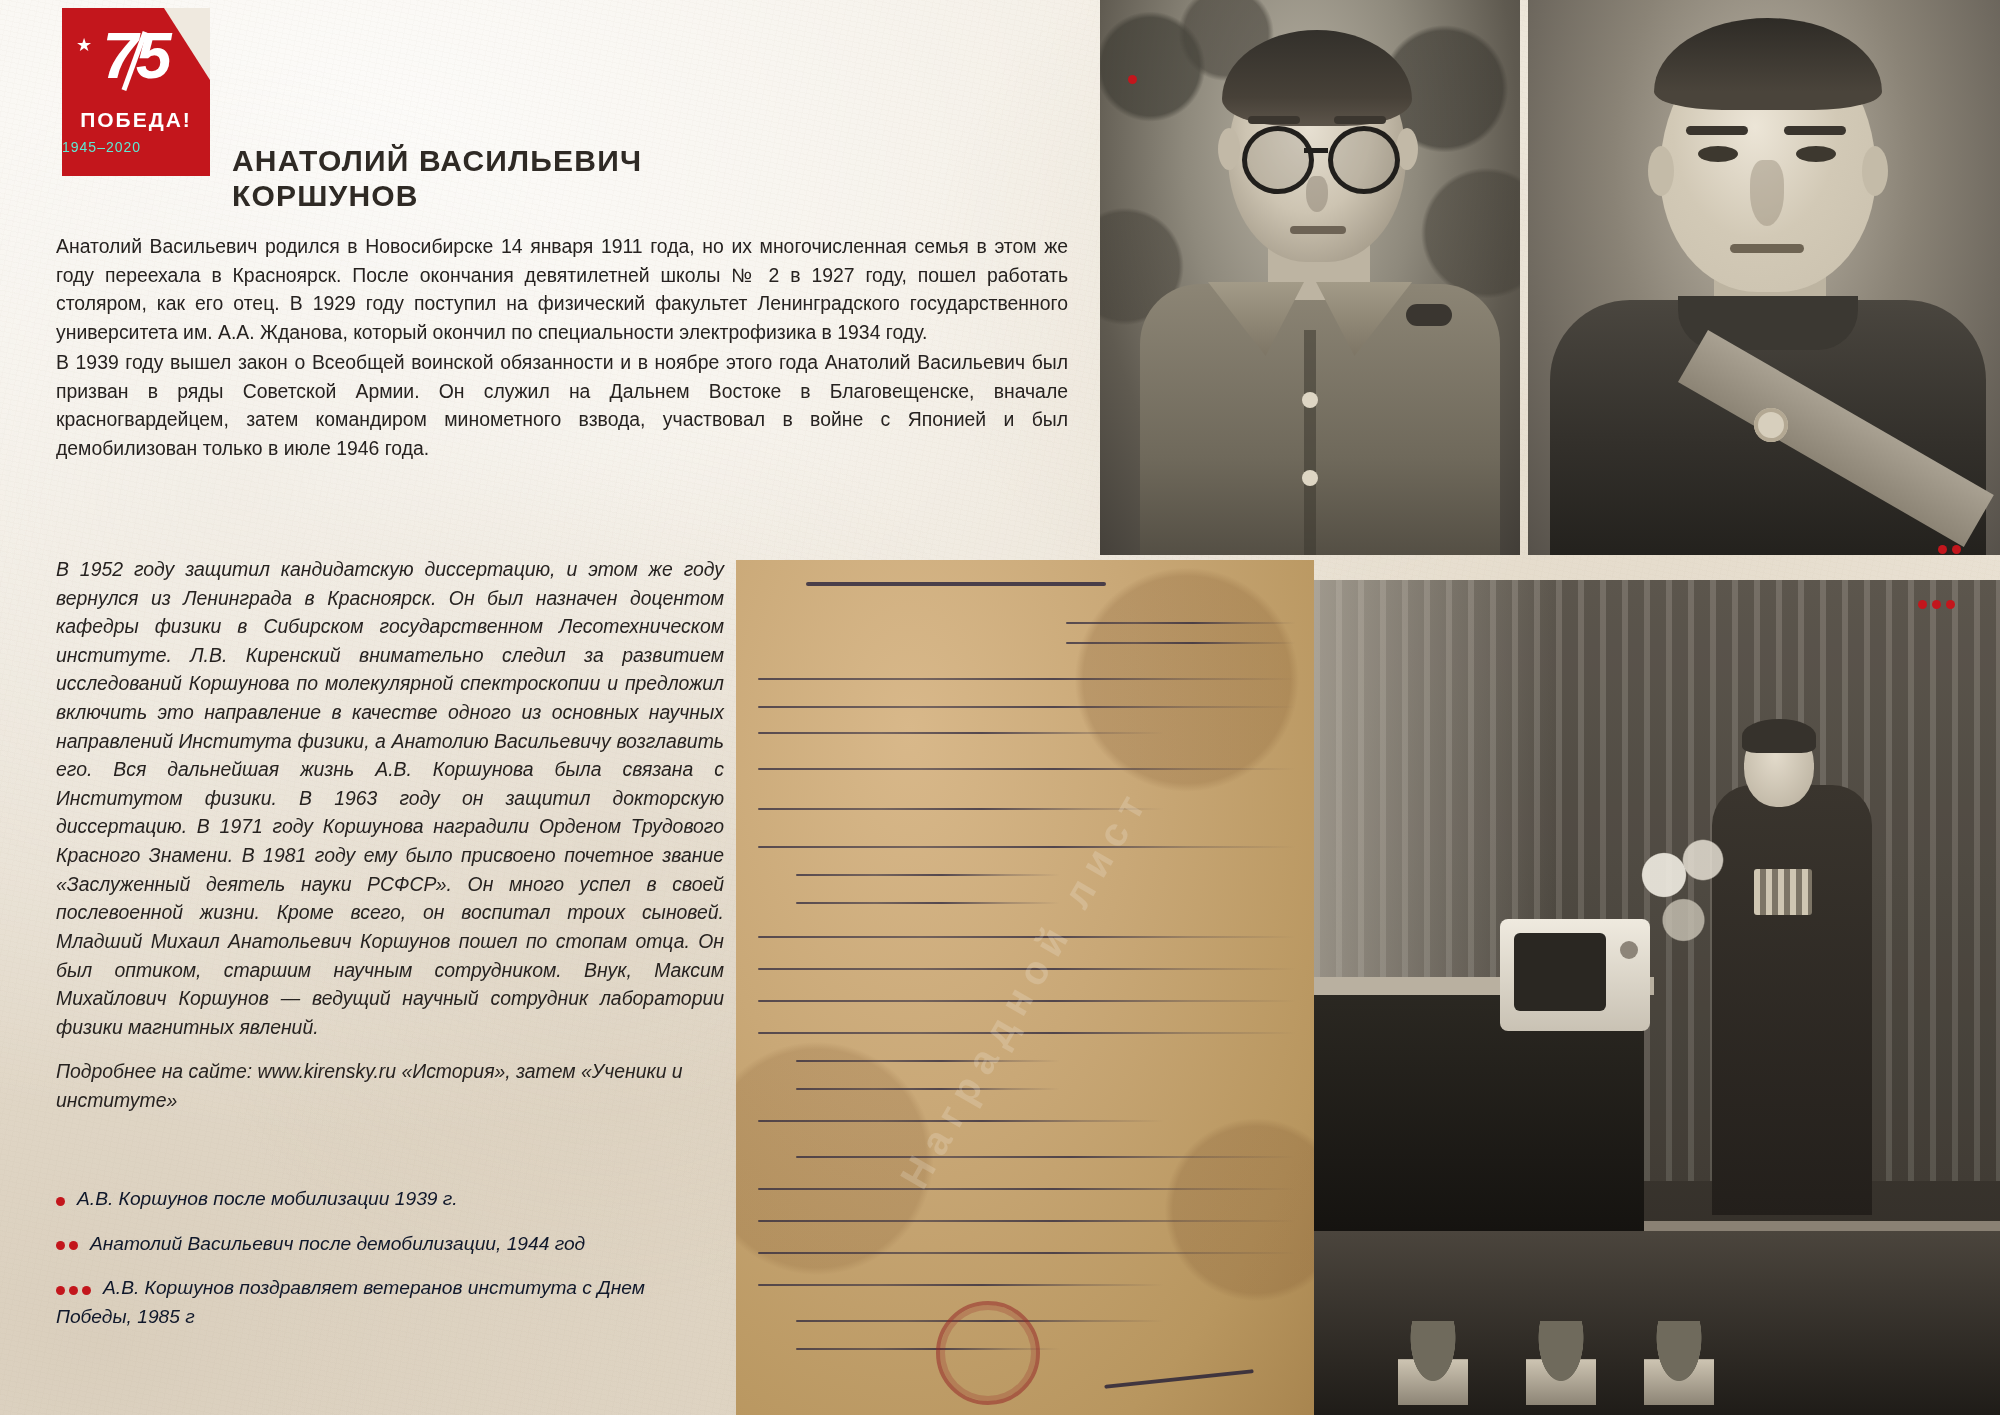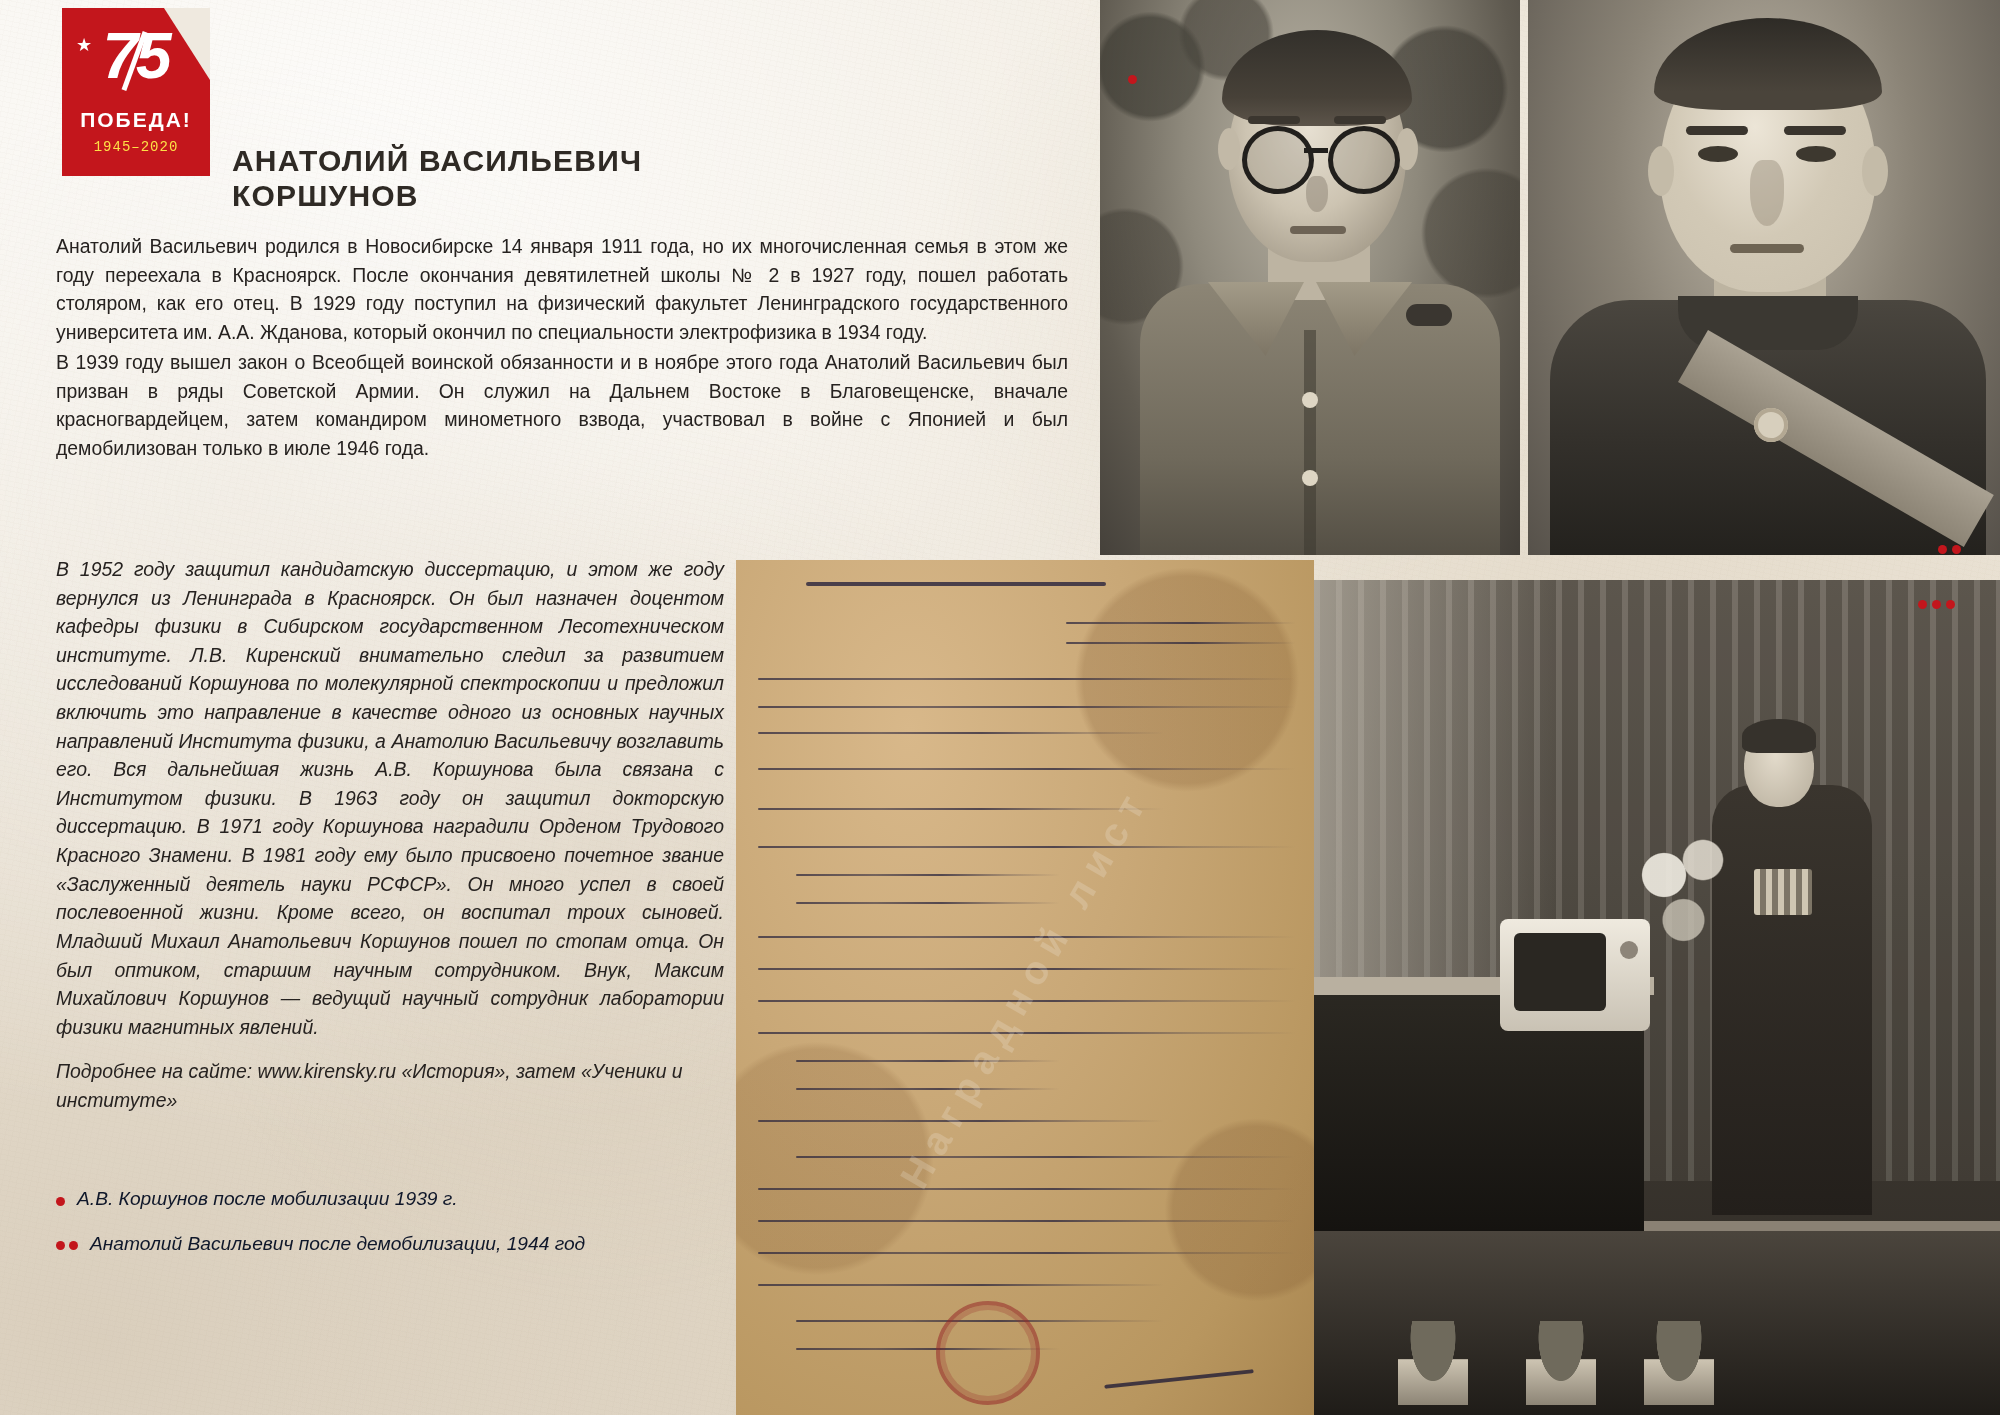--- a/index.html
+++ b/index.html
@@ -94,25 +94,23 @@
     color: #ffffff;
     font-size: 21px;
     font-weight: bold;
     letter-spacing: 2px;
   }
   .logo .years {
     position: absolute;
     top: 131px;
     left: 0;
     right: 0;
-    text-align: center;
-    color: #fde047;
+    color: #5eead4;
     font-size: 14px;
     letter-spacing: 1px;
-    font-family: Liberation Mono, monospace;
   }
   .logo .star {
     position: absolute;
     left: 14px;
     top: 26px;
     color: #ffffff;
     font-size: 18px;
   }
 
   
@@ -457,20 +455,23 @@
     <p>В 1952 году защитил кандидатскую диссертацию, и этом же году вернулся из Ленинграда в Красноярск. Он был назначен доцентом кафедры физики в Сибирском государственном Лесотехническом институте. Л.В. Киренский внимательно следил за развитием исследований Коршунова по молекулярной спектроскопии и предложил включить это направление в качестве одного из основных научных направлений Института физики, а Анатолию Васильевичу возглавить его. Вся дальнейшая жизнь А.В. Коршунова была связана с Институтом физики. В 1963 году он защитил докторскую диссертацию. В 1971 году Коршунова наградили Орденом Трудового Красного Знамени. В 1981 году ему было присвоено почетное звание «Заслуженный деятель науки РСФСР». Он много успел в своей послевоенной жизни. Кроме всего, он воспитал троих сыновей. Младший Михаил Анатольевич Коршунов пошел по стопам отца. Он был оптиком, старшим научным сотрудником. Внук, Максим Михайлович Коршунов — ведущий научный сотрудник лаборатории физики магнитных явлений.</p>
     <p class="bio-more">Подробнее на сайте: www.kirensky.ru «История», затем «Ученики и институте»</p>
   </div>
 
   <div class="legend">
     <div class="legend-item">
       <span class="legend-dots"><span class="dot"></span></span><span>А.В. Коршунов после мобилизации 1939 г.</span>
     </div>
     <div class="legend-item">
       <span class="legend-dots"><span class="dot"></span><span class="dot"></span></span><span>Анатолий Васильевич после демобилизации, 1944 год</span>
+    </div>
+    <div class="legend-item">
+      <span class="legend-dots"><span class="dot"></span><span class="dot"></span><span class="dot"></span></span><span>А.В. Коршунов поздравляет ветеранов института с Днем Победы, 1985 г</span>
     </div>
   </div>
 
   <div class="photo photo-soldier">
     <div class="p1-bg"></div>
     <div class="p1-foliage"></div>
     <div class="p1-tunic"></div>
     <div class="p1-neck"></div>
     <div class="p1-head"></div>
     <div class="p1-ear-l"></div>

